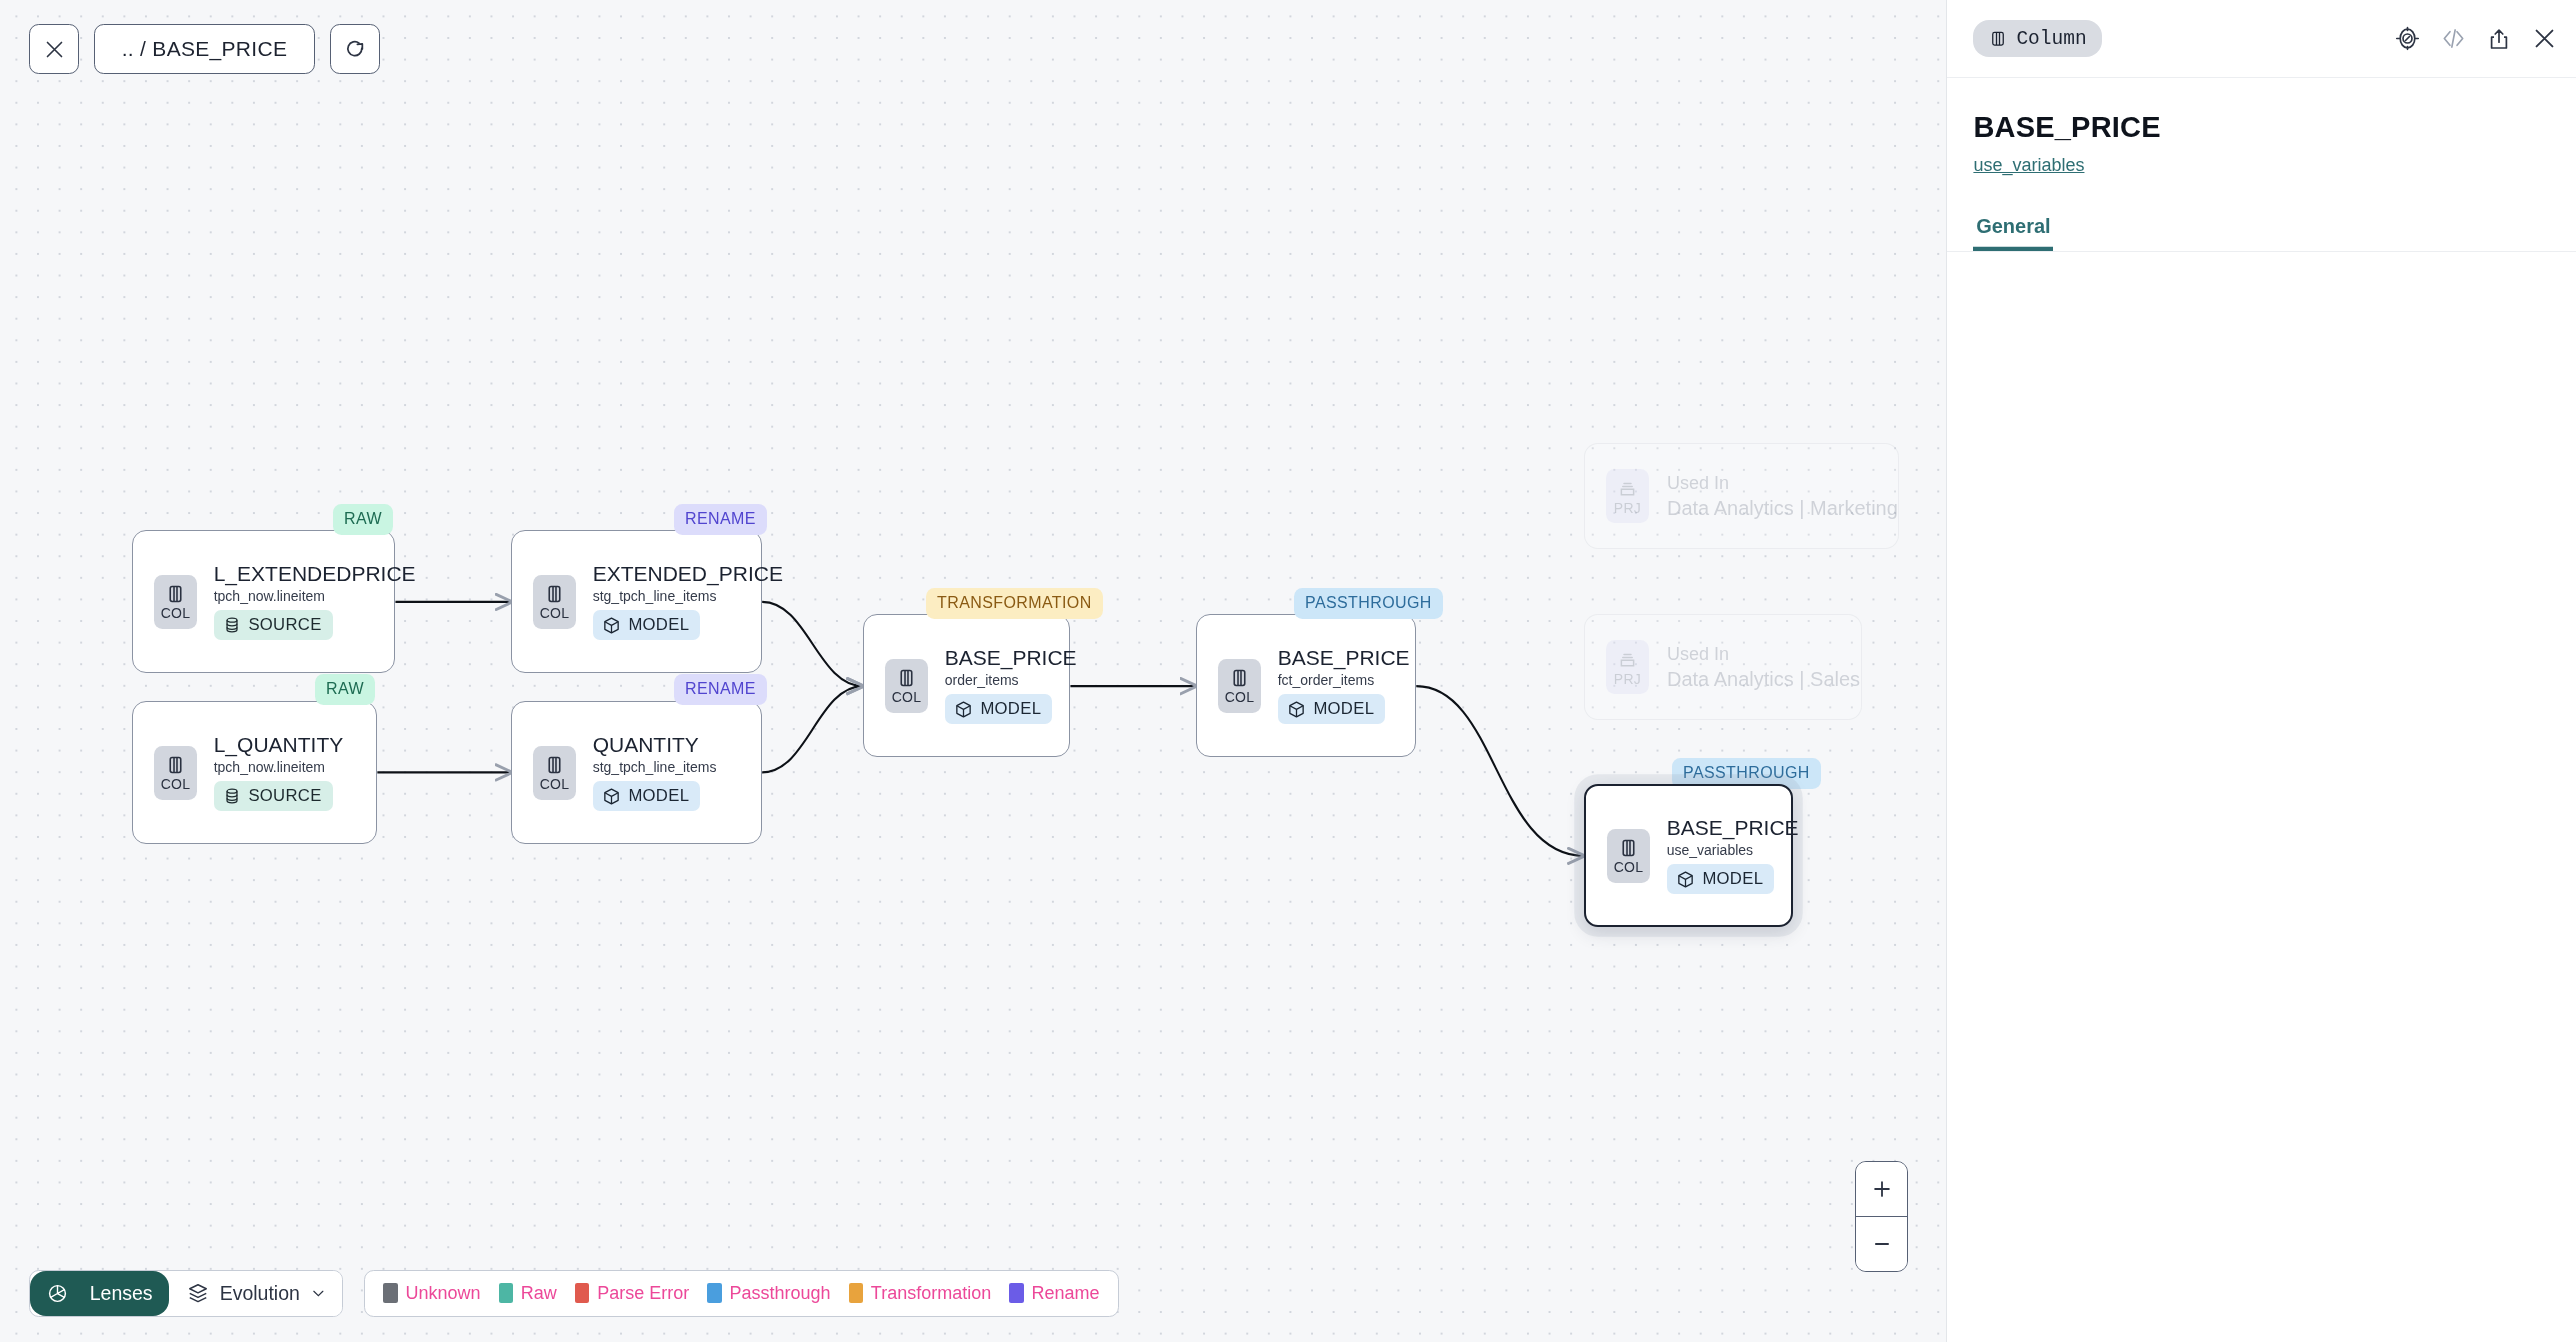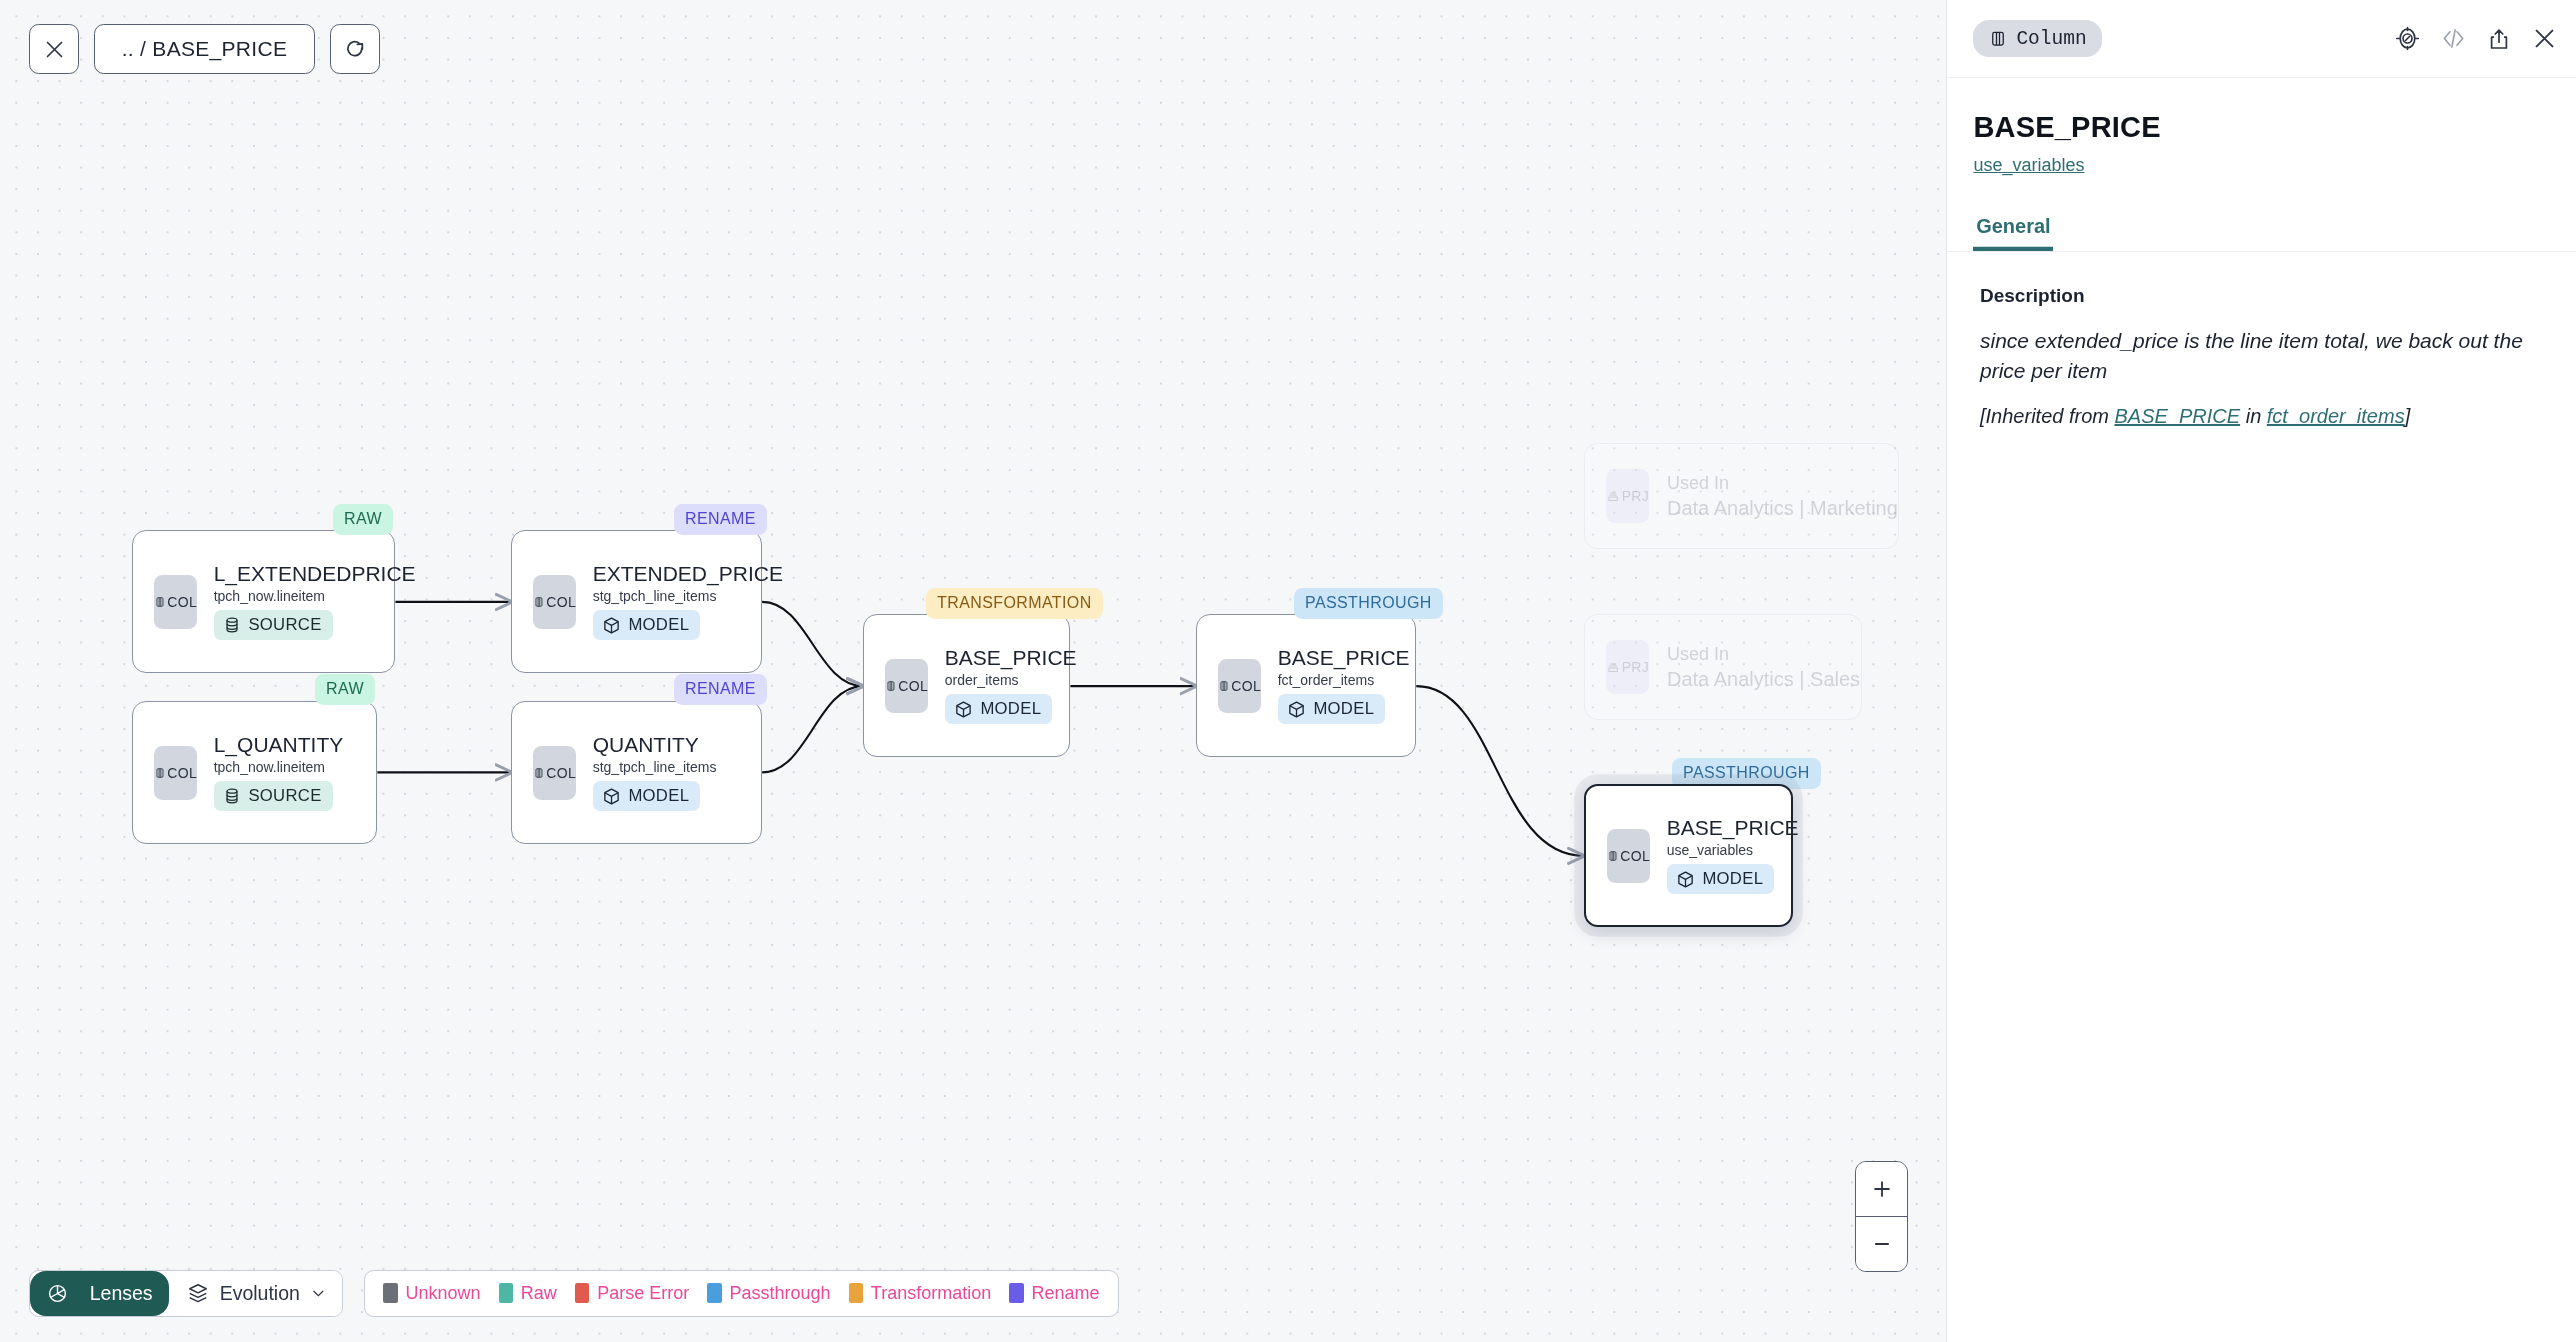--- a/index.html
+++ b/index.html
@@ -36,21 +36,21 @@
   
   .node {
     position: absolute; background: #fff;
     border: 1.5px solid #8b93a3; border-radius: 14px;
     display: flex; align-items: center; gap: 0;
     padding: 0 0 0 21px; z-index: 12; cursor: pointer;
   }
   .node.selected { border: 2.8px solid #1b2230; box-shadow: 0 0 0 9.7px rgba(150,160,180,.17), 0 5.6px 18px rgba(40,50,70,.17); z-index: 20; }
   .node-icon {
     width: 43px; height: 54px; background: #d2d6de; border-radius: 8.4px;
-    display: flex; flex-direction: row; align-items: center; justify-content: center;
+    display: flex; flex-direction: column; align-items: center; justify-content: center;
     gap: 1.4px; flex: none;
   }
   .node-icon .tag { font-size: 14px; color: #2a3140; font-weight: 400; letter-spacing: 0.3px; line-height: 1; }
   .node-body { padding: 0 21px 0 16.7px; display: flex; flex-direction: column; align-items: flex-start; gap: 4.2px; }
   .node-title { font-size: 21px; color: #1b2230; line-height: 1.05; white-space: nowrap; }
   .node-sub { font-size: 14px; color: #343b4a; line-height: 1.05; white-space: nowrap; }
   .node-pill {
     display: inline-flex; align-items: center; gap: 7.7px;
     border-radius: 7px; padding: 4.9px 11px 4.9px 9px; font-size: 16.7px; letter-spacing: 0.3px; margin-top: 2px;
   }
@@ -447,22 +447,15 @@
 
     <div class="p-title">BASE_PRICE</div>
     <div class="p-link">
       <a>use_variables</a>
     </div>
 
     <div class="tabs">
       <div class="tab active">General</div>
     </div>
 
-    <div class="sect">
-      <div class="sect-h">Description</div>
-      <div class="desc">since extended_price is the line item total, we back out the price per item</div>
-      <div class="inherit">
-        <span>[Inherited from </span><a>BASE_PRICE</a><span> in </span><a>fct_order_items</a><span>]</span>
-      </div>
-    </div>
   </div>
 </div>
 
 
 </body></html>

